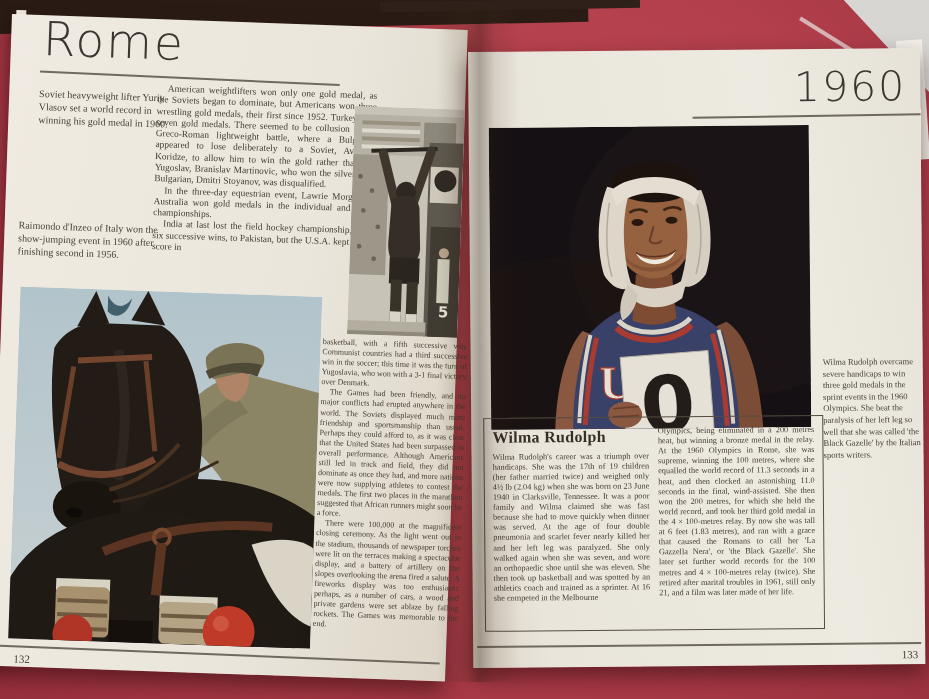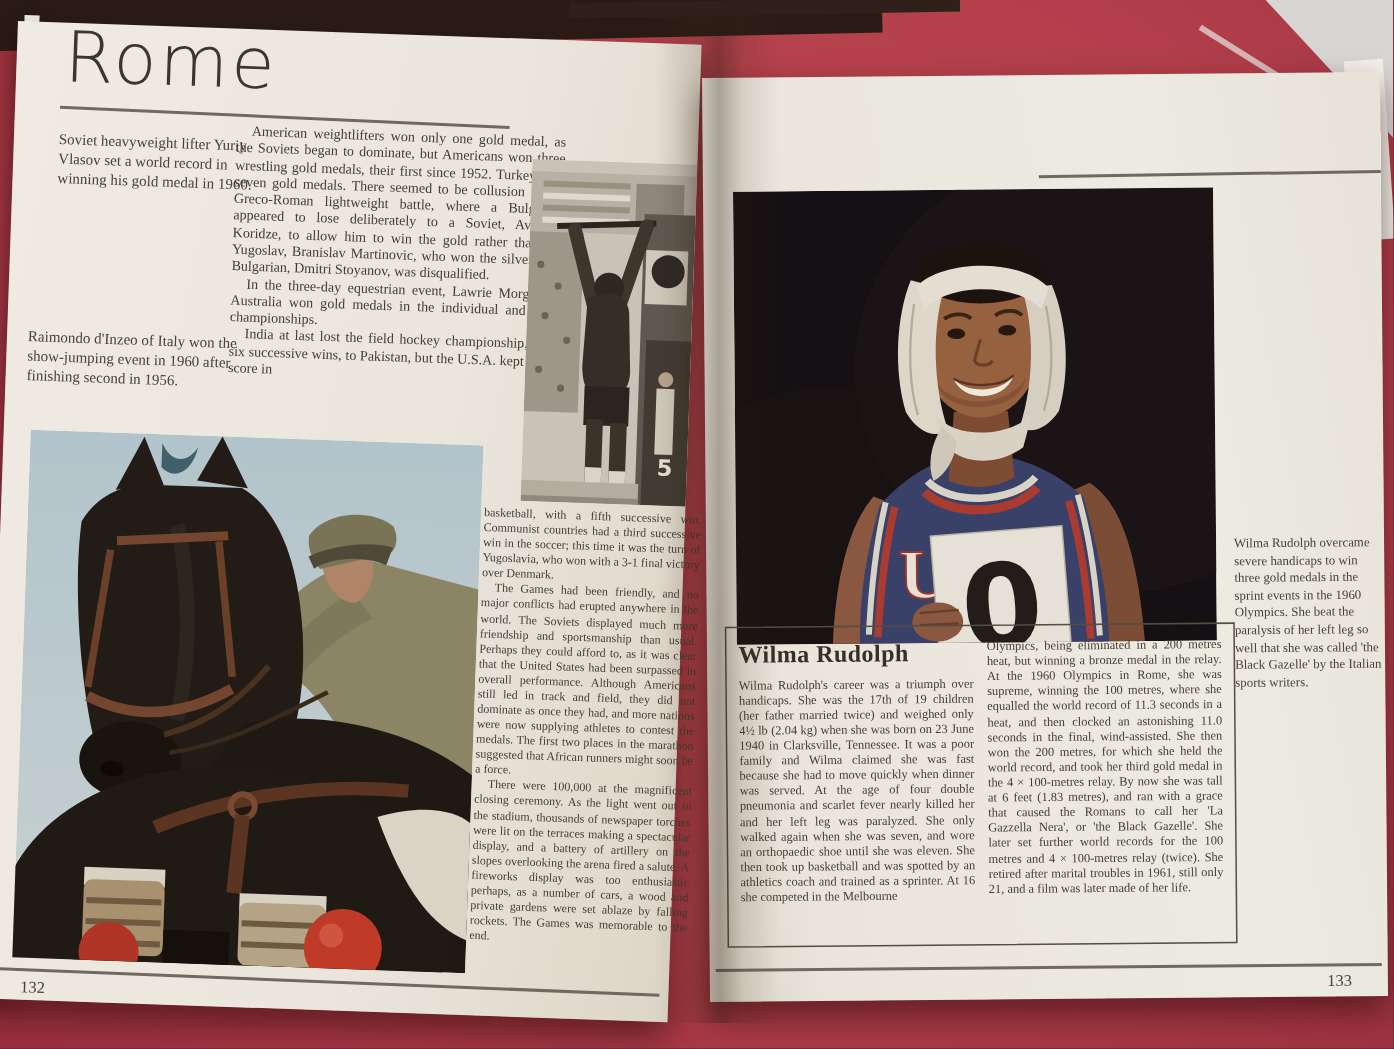--- a/index.html
+++ b/index.html
@@ -46,21 +46,21 @@
   
   .rp-title{position:absolute;right:14px;top:14px;font-size:41px;}
   .rp-title-rule{right:0;top:66px;width:228px;transform:rotate(-.4deg);}
   .rp-photo{position:absolute;left:20px;top:76px;width:320px;height:302px;}
   .rp-cap{left:352px;top:308px;width:98px;font-size:8.6px;line-height:1.35;}
   .rp-box{position:absolute;left:12px;top:366px;width:340px;height:214px;border:1.5px solid #55`4c42;border:1.5px solid #554c42;box-sizing:border-box;padding:9px 8px;}
   .rp-box-grid{display:flex;gap:9px;height:100%;overflow:hidden;}
   .rp-box-col{width:50%;font-size:8.3px;line-height:1.22;text-align:justify;}
   .rp-box-title{font-size:16px;font-weight:bold;color:#362f28;margin:0 0 5px 0;letter-spacing:.3px;}
   .rp-bottom-rule{left:4px;top:594px;width:444px;}
-  .rp-pageno{right:24px;top:600px;}
+  .rp-pageno{right:7px;top:600px;}
 
   svg{display:block;width:100%;height:100%;}
 </style>
 </head>
 <body>
 
 <div class="scene">
   <div class="top-dark"></div>
   <div class="top-dark-thin"></div>
   <div class="grey-corner"></div>
@@ -182,20 +182,21 @@
       <p>basketball, with a fifth successive win. Communist countries had a third successive win in the soccer; this time it was the turn of Yugoslavia, who won with a 3-1 final victory over Denmark.</p>
       <p class="indent">The Games had been friendly, and no major conflicts had erupted anywhere in the world. The Soviets displayed much more friendship and sportsmanship than usual. Perhaps they could afford to, as it was clear that the United States had been surpassed in overall performance. Although Americans still led in track and field, they did not dominate as once they had, and more nations were now supplying athletes to contest the medals. The first two places in the marathon suggested that African runners might soon be a force.</p>
       <p class="indent">There were 100,000 at the magnificent closing ceremony. As the light went out in the stadium, thousands of newspaper torches were lit on the terraces making a spectacular display, and a battery of artillery on the slopes overlooking the arena fired a salute. A fireworks display was too enthusiastic perhaps, as a number of cars, a wood and private gardens were set ablaze by falling rockets. The Games was memorable to the end.</p>
     </div>
 
     <div class="rule lp-bottom-rule"></div>
     <div class="pageno lp-pageno">132</div>
   </div>
 
   <div class="page page-right">
+    <div class="display rp-title">1960</div>
     <div class="rule rp-title-rule"></div>
 
     <div class="rp-photo" role="img" aria-label="Colour photo: Wilma Rudolph smiling, wearing a white headscarf and a dark blue USA vest, holding a white number card">
       <svg viewBox="0 0 320 302" preserveAspectRatio="none">
         <rect x="0" y="0" width="320" height="302" fill="#151013"></rect>
         <ellipse cx="250" cy="120" rx="170" ry="150" fill="#241a1a" opacity=".45"></ellipse>
         <ellipse cx="70" cy="260" rx="150" ry="130" fill="#1d1412" opacity=".55"></ellipse>
 
         <path d="M236,196 C258,210 268,248 272,302 L230,302 C228,258 226,224 218,204 Z" fill="#7c4d36"></path>
         <path d="M92,204 C74,224 66,262 64,302 L108,302 C106,262 104,232 112,212 Z" fill="#8a5740"></path>

